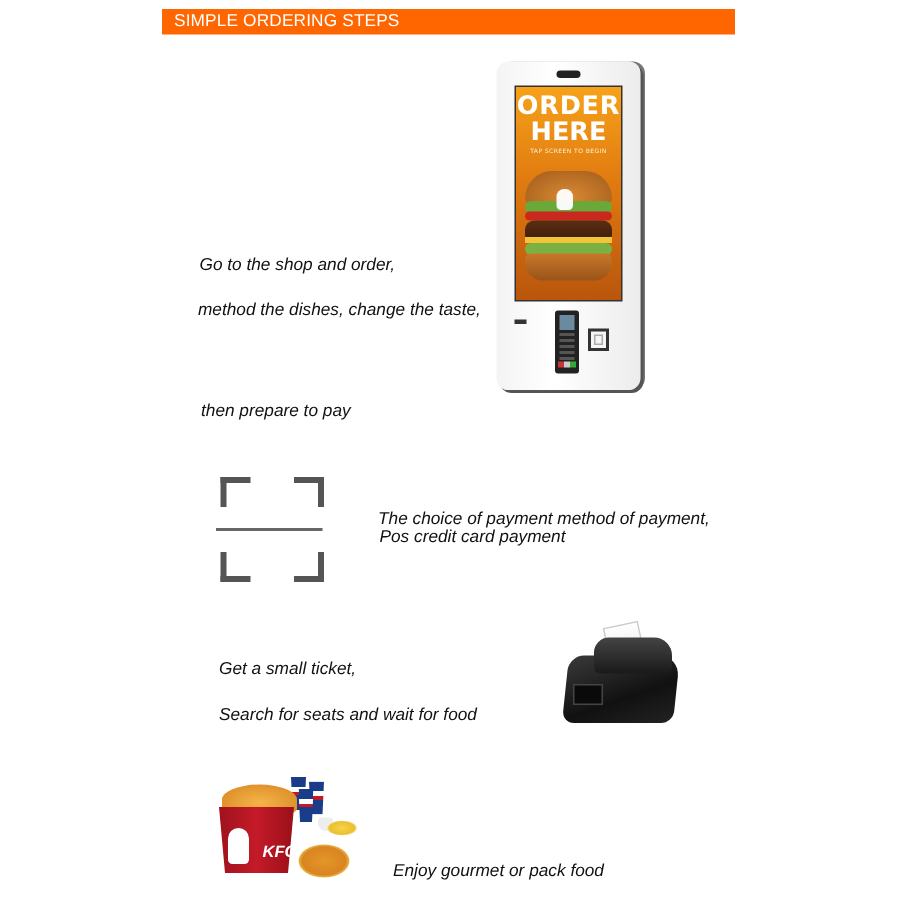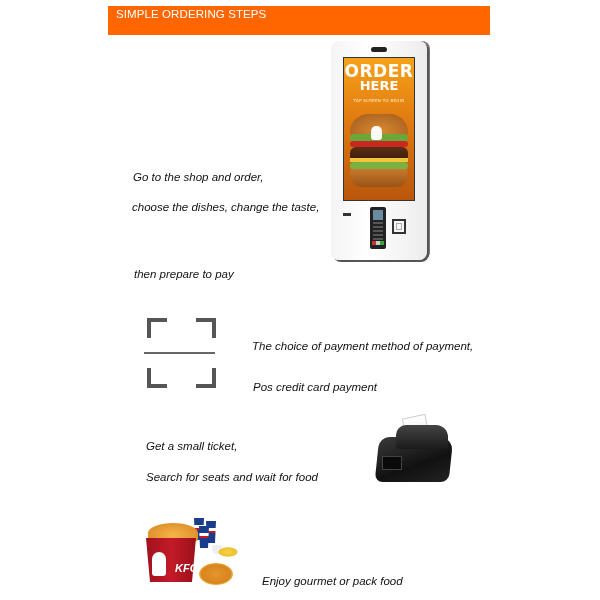--- a/index.html
+++ b/index.html
@@ -1,28 +1,28 @@
 <!DOCTYPE html>
 <html><head>
 <meta charset="utf-8">
 <style>
   html,body{margin:0;padding:0;background:#ffffff;}
   body{width:600px;height:600px;position:relative;overflow:hidden;font-family:"Liberation Sans",sans-serif;color:#111;}
   .abs{position:absolute;}
-  .banner{left:108px;top:6px;width:382px;height:29px;background:#ff6600;color:#fff;font-size:11.5px;line-height:17px;padding-left:8px;box-sizing:border-box;letter-spacing:0.1px;}
+  .banner{left:108px;top:6px;width:382px;height:17px;background:#ff6600;color:#fff;font-size:11.5px;line-height:17px;padding-left:8px;box-sizing:border-box;letter-spacing:0.1px;}
   .txt{font-size:11.5px;white-space:nowrap;color:#111;font-style:italic;}
 
   
   .kiosk{left:331px;top:41px;width:96px;height:219px;background:linear-gradient(90deg,#f4f4f4,#ffffff 40%,#ececec);border-radius:8px;box-shadow:2px 2px 0 #555, 3px 0 0 #777;}
   .kiosk-side{left:423px;top:46px;width:6px;height:212px;background:linear-gradient(90deg,#9a9a9a,#4a4a4a);border-radius:0 4px 4px 0;}
   .kiosk-cam{left:371px;top:47px;width:16px;height:5px;background:#222;border-radius:3px;}
   .kiosk-screen{left:343px;top:57px;width:70px;height:142px;background:linear-gradient(180deg,#f7a21a 0%,#e07a10 45%,#b9560c 100%);border:1px solid #333;overflow:hidden;}
   .order-text{position:absolute;left:0;width:100%;text-align:center;color:#fff;font-weight:bold;font-family:"DejaVu Sans",sans-serif;}
   .order1{top:3px;font-size:17px;letter-spacing:0.5px;}
-  .order2{top:20px;font-size:13px;}
+  .order2{top:20px;font-size:17px;}
   .tap{top:40px;font-size:4px;font-weight:normal;color:#fff3d0;letter-spacing:0.3px;}
   .burger{position:absolute;left:6px;width:58px;}
   .bun-top{top:56px;height:22px;background:radial-gradient(ellipse at 50% 80%,#d98a32,#a05a1c);border-radius:29px 29px 6px 6px;}
   .lettuce{top:76px;height:8px;background:#6aa83a;border-radius:4px;}
   .tomato{top:83px;height:6px;background:#c8281e;border-radius:3px;}
   .patty{top:89px;height:16px;background:linear-gradient(#5a2e14,#3a1a08);border-radius:6px;}
   .cheese{top:100px;height:4px;background:#f2c43a;}
   .lettuce2{top:104px;height:8px;background:#7bb043;border-radius:4px;}
   .bun-bot{top:111px;height:18px;background:linear-gradient(#c8782a,#9a5418);border-radius:4px 4px 12px 12px;}
   .hand{position:absolute;left:27px;top:68px;width:11px;height:14px;background:#fff;border-radius:5px 5px 3px 3px;opacity:0.95;}
@@ -60,21 +60,21 @@
   .plate{left:199px;top:563px;width:34px;height:22px;background:radial-gradient(ellipse,#e4962a,#d98420 60%,#f2d060 75%);border-radius:50%;}
   .fries{left:218px;top:547px;width:20px;height:10px;background:radial-gradient(ellipse,#f7d34a,#eac02e 60%,#fff 75%);border-radius:50%;}
   .gravy{left:212px;top:545px;width:10px;height:9px;background:#eee;border-radius:2px 2px 5px 5px;}
 </style>
 </head>
 <body>
 
 <div class="abs banner">SIMPLE ORDERING STEPS</div>
 
 <div class="abs txt" style="left:133px;top:171px;">Go to the shop and order,</div>
-<div class="abs txt" style="left:132px;top:201px;">choose the dishes, change the taste,</div>
+<div class="abs txt" style="left:132px;top:201px;">method the dishes, change the taste,</div>
 <div class="abs txt" style="left:134px;top:231px;margin-top:37px;">then prepare to pay</div>
 
 <div>
   <div class="abs kiosk-side"></div>
   <div class="abs kiosk"></div>
   <div class="abs kiosk-cam"></div>
   <div class="abs kiosk-screen">
     <div class="order-text order1">ORDER</div>
     <div class="order-text order2">HERE</div>
     <div class="order-text tap">TAP SCREEN TO BEGIN</div>
@@ -97,21 +97,21 @@
 </div>
 
 <div>
   <div class="corner c-tl"></div>
   <div class="corner c-tr"></div>
   <div class="corner c-bl"></div>
   <div class="corner c-br"></div>
   <div class="abs scan-line"></div>
 </div>
 <div class="abs txt" style="left:252px;top:340px;">The choice of payment method of payment,</div>
-<div class="abs txt" style="left:253px;top:381px;">Pos credit card payment</div>
+<div class="abs txt" style="left:253px;top:352px;">Pos credit card payment</div>
 
 <div class="abs txt" style="left:146px;top:440px;">Get a small ticket,</div>
 <div class="abs txt" style="left:146px;top:471px;">Search for seats and wait for food</div>
 <div>
   <div class="abs paper"></div>
   <div class="abs printer-body"></div>
   <div class="abs printer-top"></div>
   <div class="abs printer-slot"></div>
 </div>
 

